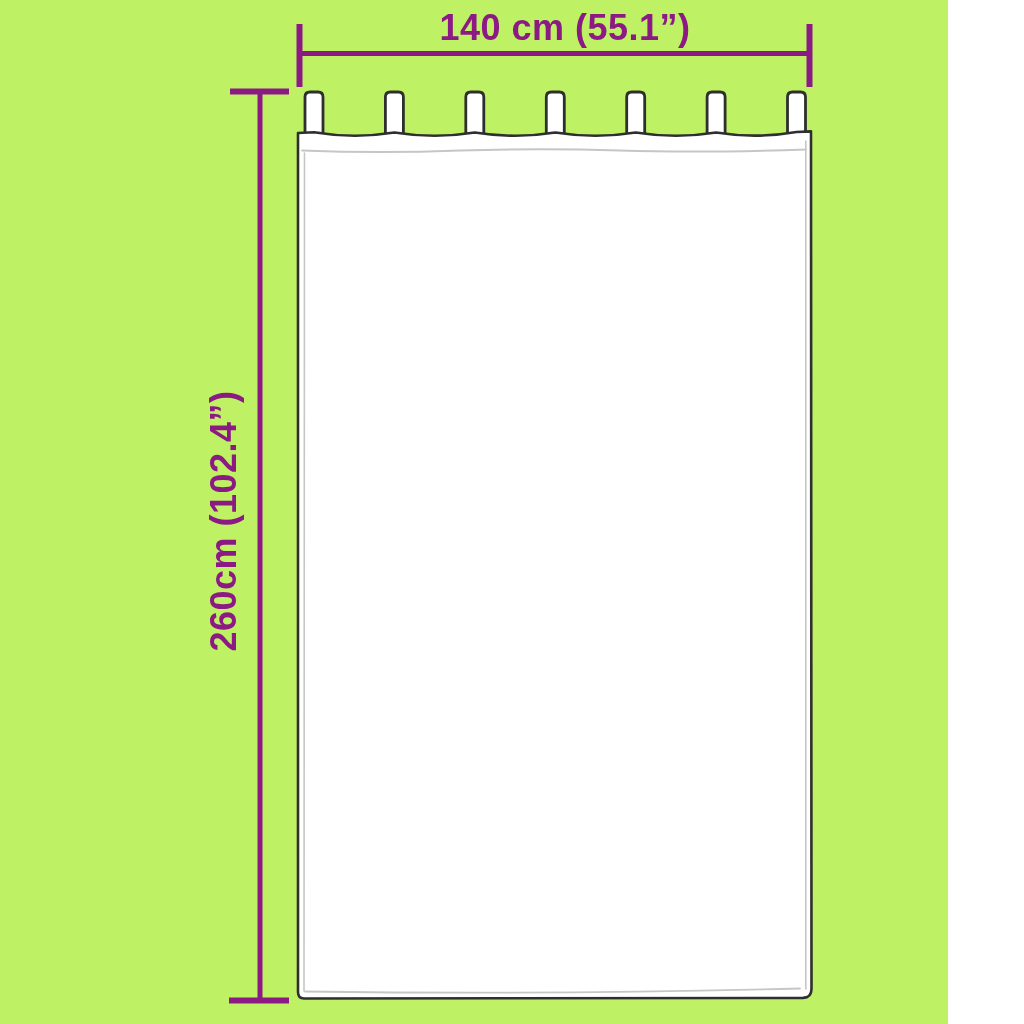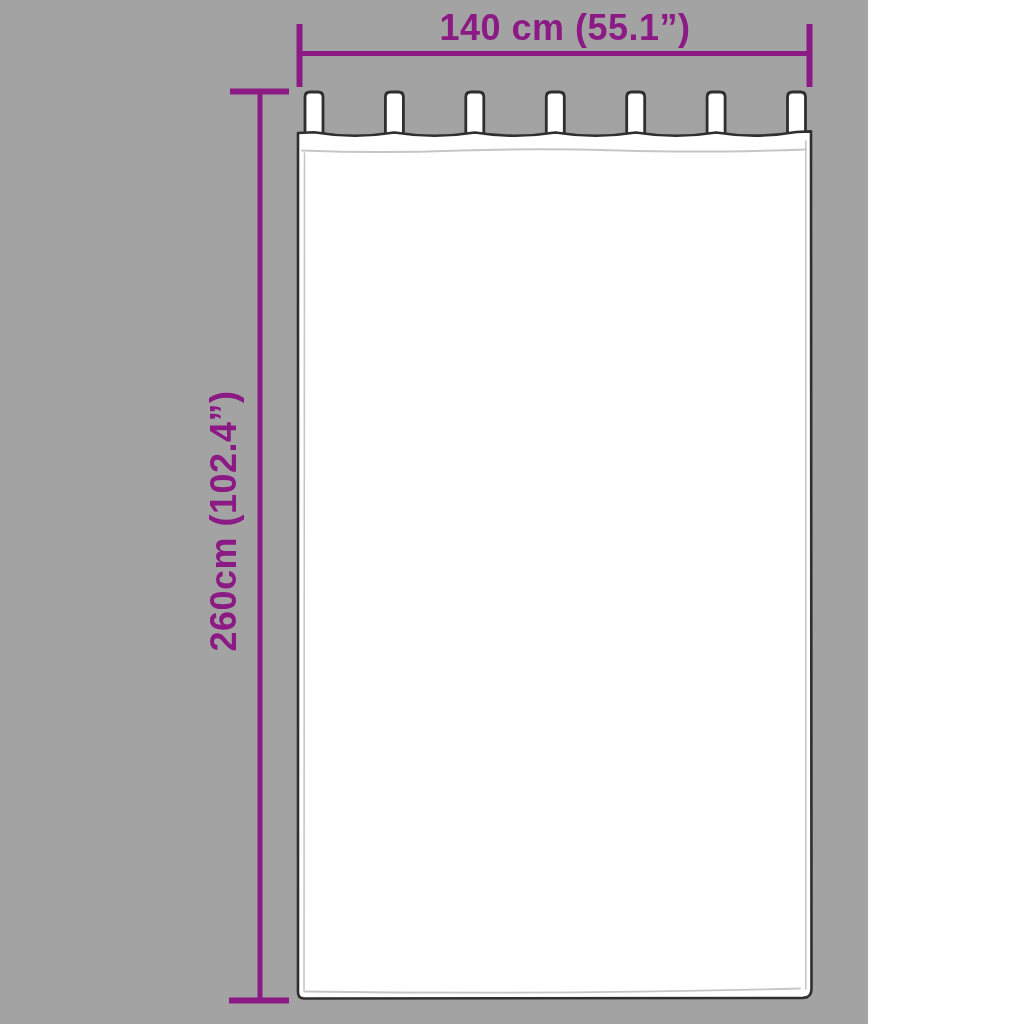--- a/index.html
+++ b/index.html
@@ -3,23 +3,23 @@
 <meta charset="utf-8">
 <style>
   html, body {
     margin: 0;
     padding: 0;
     background: #ffffff;
     font-family: "Liberation Sans", sans-serif;
   }
   .canvas {
     position: relative;
-    width: 868px;
+    width: 948px;
     height: 1024px;
-    background: #a3a3a3;
+    background: #bef264;
     overflow: hidden;
   }
   .drawing {
     position: absolute;
     left: 0;
     top: 0;
     width: 1024px;
     height: 1024px;
     display: block;
   }

